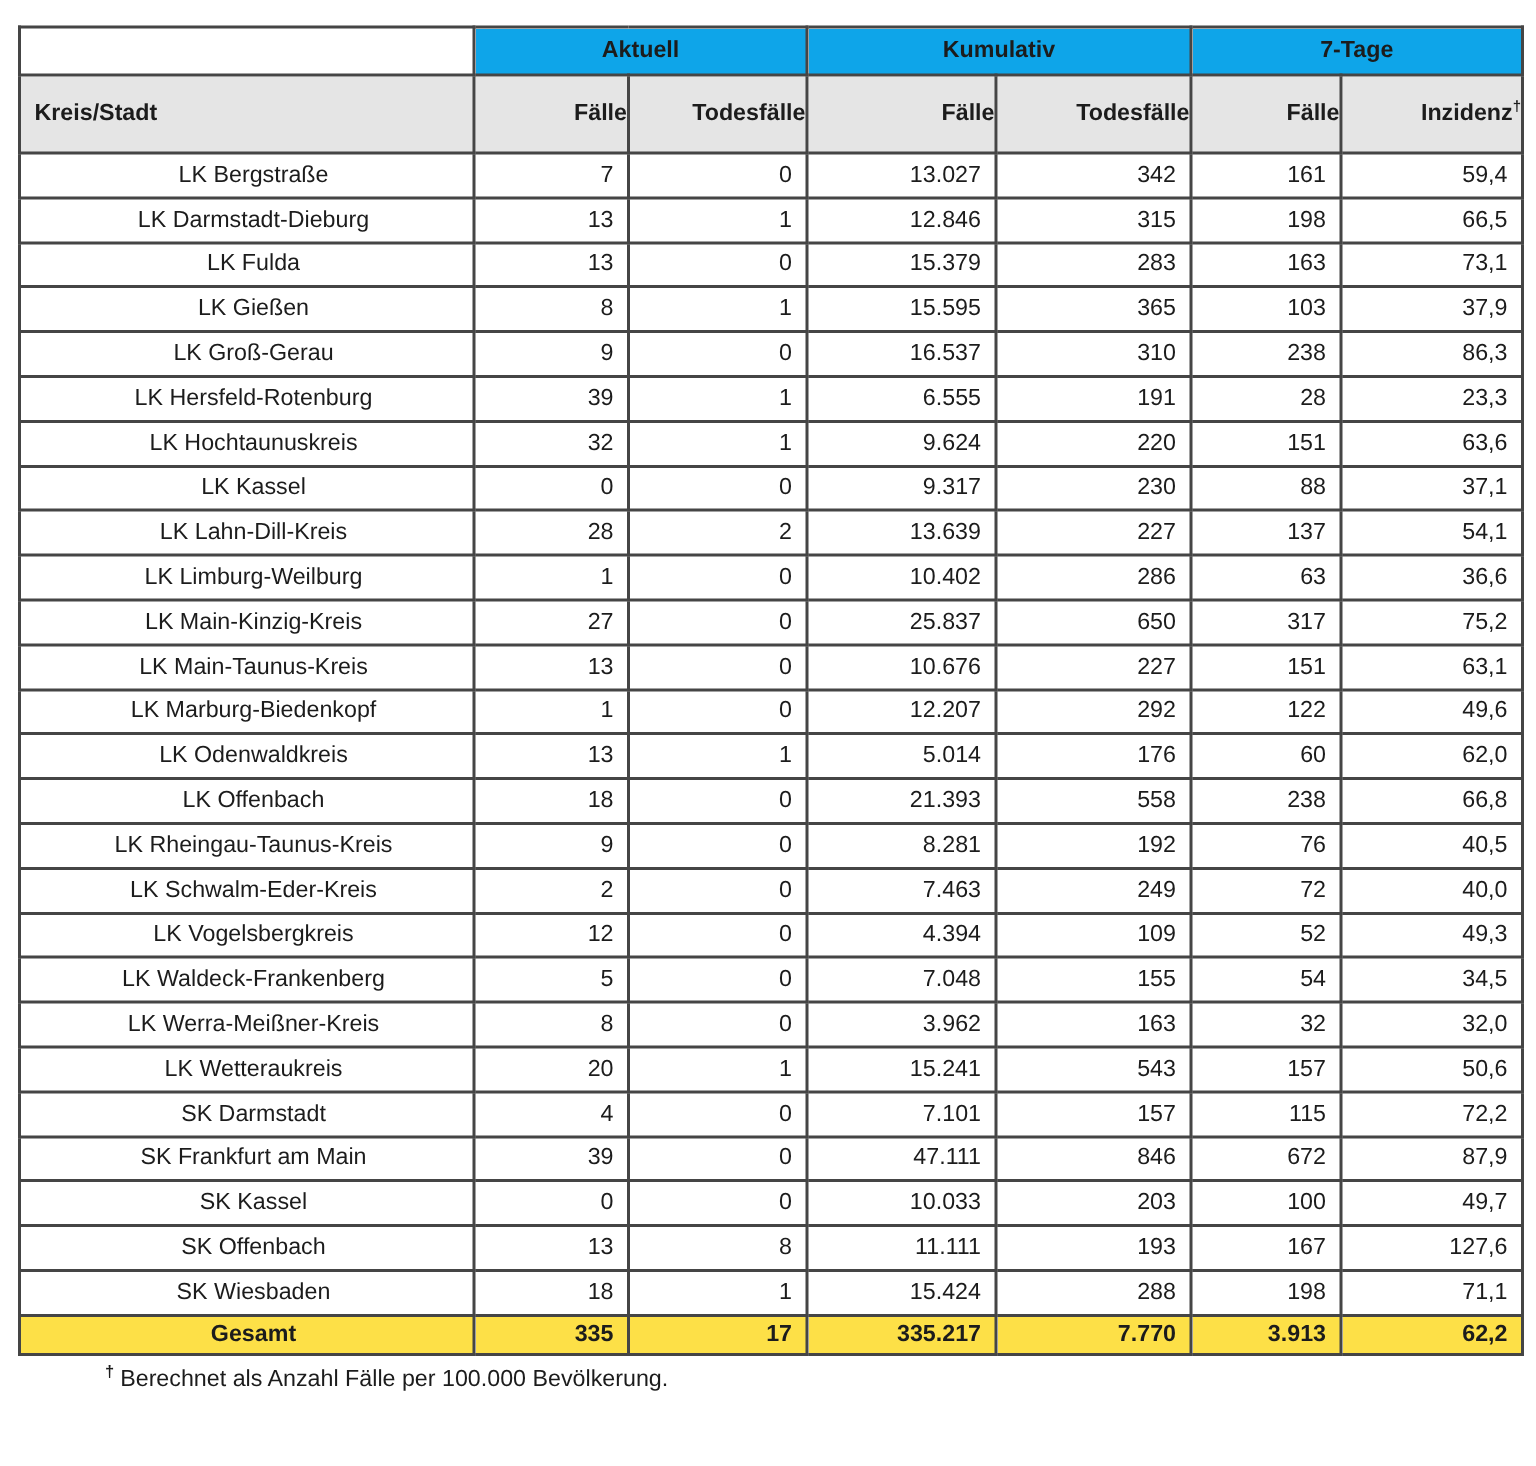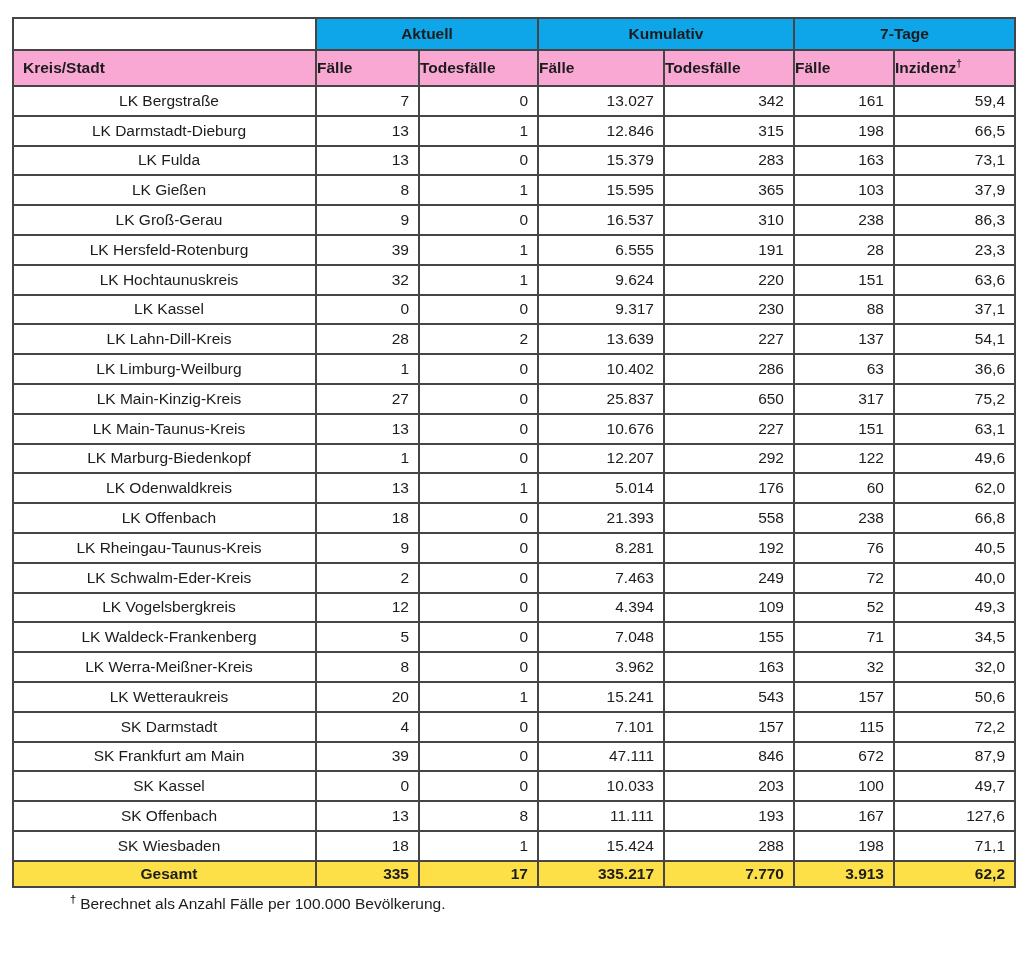--- a/index.html
+++ b/index.html
@@ -19,23 +19,23 @@
     border:2px solid #454545;
     font-size:15.5px;
     overflow:hidden;
     white-space:nowrap;
   }
   
   tr.group-row th { height:32px; font-weight:bold; text-align:center; }
   th.corner { border:none; background:#ffffff; }
   th.group { background:#0ea5e9; }
   
-  tr.cols-row th { height:36px; background:#f9a8d4; font-weight:bold; }
+  tr.cols-row th { height:52px; background:#e5e5e5; font-weight:bold; }
   th.head-name { text-align:left; padding-left:9px; }
-  th.head-num { text-align:left; }
+  th.head-num { text-align:right; }
   sup { font-size:10px; vertical-align:super; line-height:0; }
   
   tbody td { height:29.8px; background:#ffffff; }
   td.cell-name { text-align:center; padding-left:9px; }
   td.cell-num { text-align:right; padding-right:9px; }
   
   tfoot td { height:26px; background:#fde047; font-weight:bold; }
   
   .footnote {
     margin-top:7px;
@@ -238,21 +238,21 @@
           <td class="cell-num">109</td>
           <td class="cell-num">52</td>
           <td class="cell-num">49,3</td>
         </tr>
         <tr>
           <td class="cell-name">LK Waldeck-Frankenberg</td>
           <td class="cell-num">5</td>
           <td class="cell-num">0</td>
           <td class="cell-num">7.048</td>
           <td class="cell-num">155</td>
-          <td class="cell-num">71</td>
+          <td class="cell-num">54</td>
           <td class="cell-num">34,5</td>
         </tr>
         <tr>
           <td class="cell-name">LK Werra-Meißner-Kreis</td>
           <td class="cell-num">8</td>
           <td class="cell-num">0</td>
           <td class="cell-num">3.962</td>
           <td class="cell-num">163</td>
           <td class="cell-num">32</td>
           <td class="cell-num">32,0</td>

